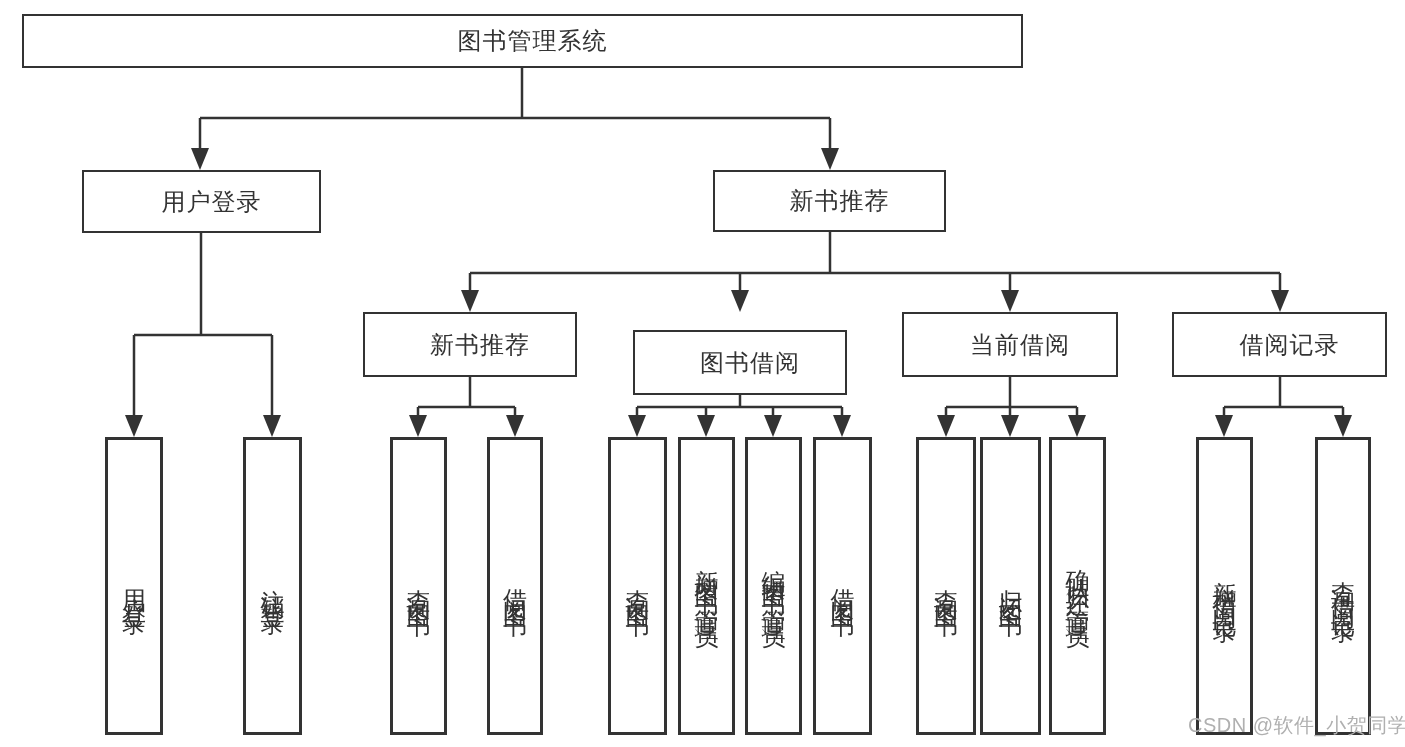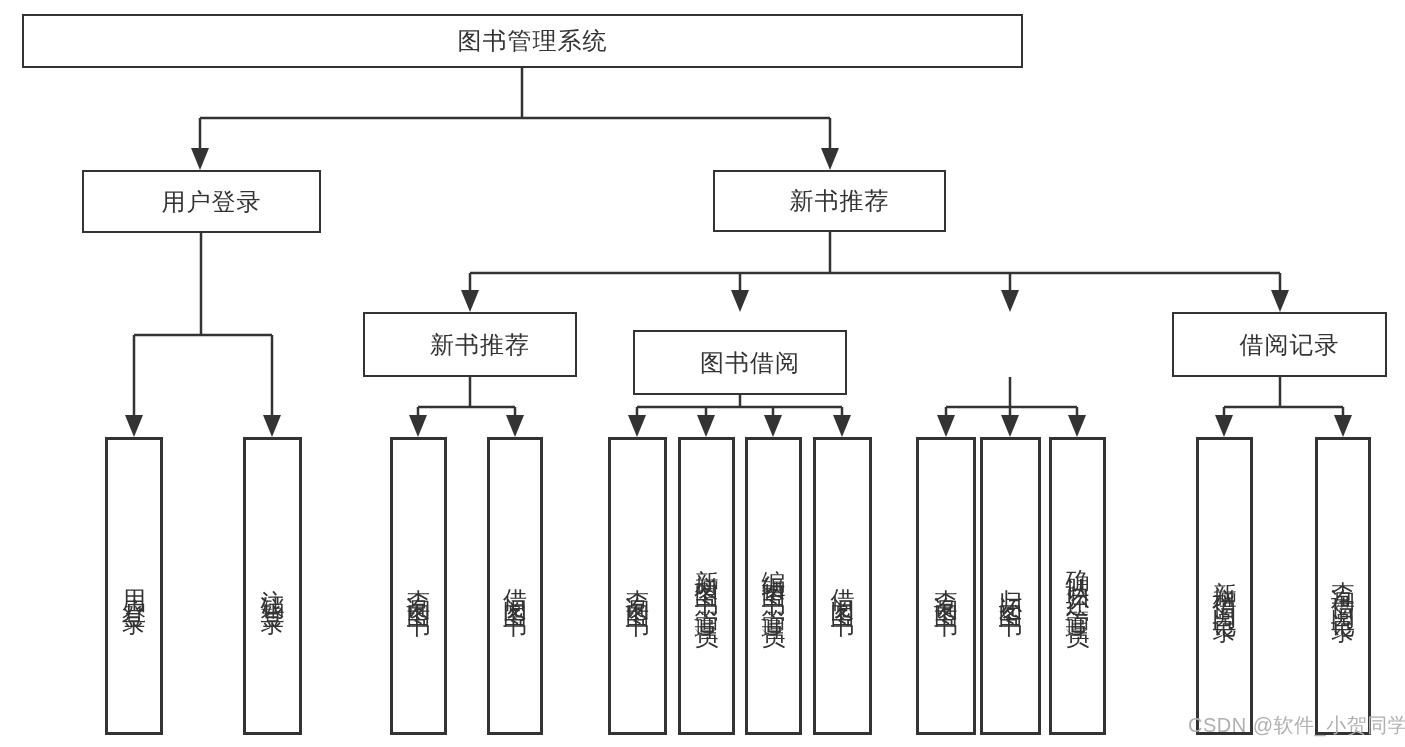--- a/index.html
+++ b/index.html
@@ -95,20 +95,21 @@
     </g>
   </svg>
 
   <div class="hbox" style="left:22px;top:14px;width:1001px;height:54px;border-width:2px;">图书管理系统</div>
 
   <div class="hbox" style="left:82px;top:170px;width:239px;height:63px;">用户登录</div>
   <div class="hbox" style="left:713px;top:170px;width:233px;height:62px;">新书推荐</div>
 
   <div class="hbox" style="left:363px;top:312px;width:214px;height:65px;">新书推荐</div>
   <div class="hbox" style="left:633px;top:330px;width:214px;height:65px;">图书借阅</div>
+  <div class="hbox" style="left:902px;top:312px;width:216px;height:65px;">当前借阅</div>
   <div class="hbox" style="left:1172px;top:312px;width:215px;height:65px;">借阅记录</div>
 
   <div class="vbox" style="left:105px;top:437px;width:58px;height:298px;">用户登录</div>
   <div class="vbox" style="left:243px;top:437px;width:59px;height:298px;">注销登录</div>
 
   <div class="vbox" style="left:390px;top:437px;width:57px;height:298px;">查询图书</div>
   <div class="vbox" style="left:487px;top:437px;width:56px;height:298px;">借阅图书</div>
 
   <div class="vbox" style="left:608px;top:437px;width:59px;height:298px;">查询图书</div>
   <div class="vbox" style="left:678px;top:437px;width:57px;height:298px;">新增图书（管理员）</div>

